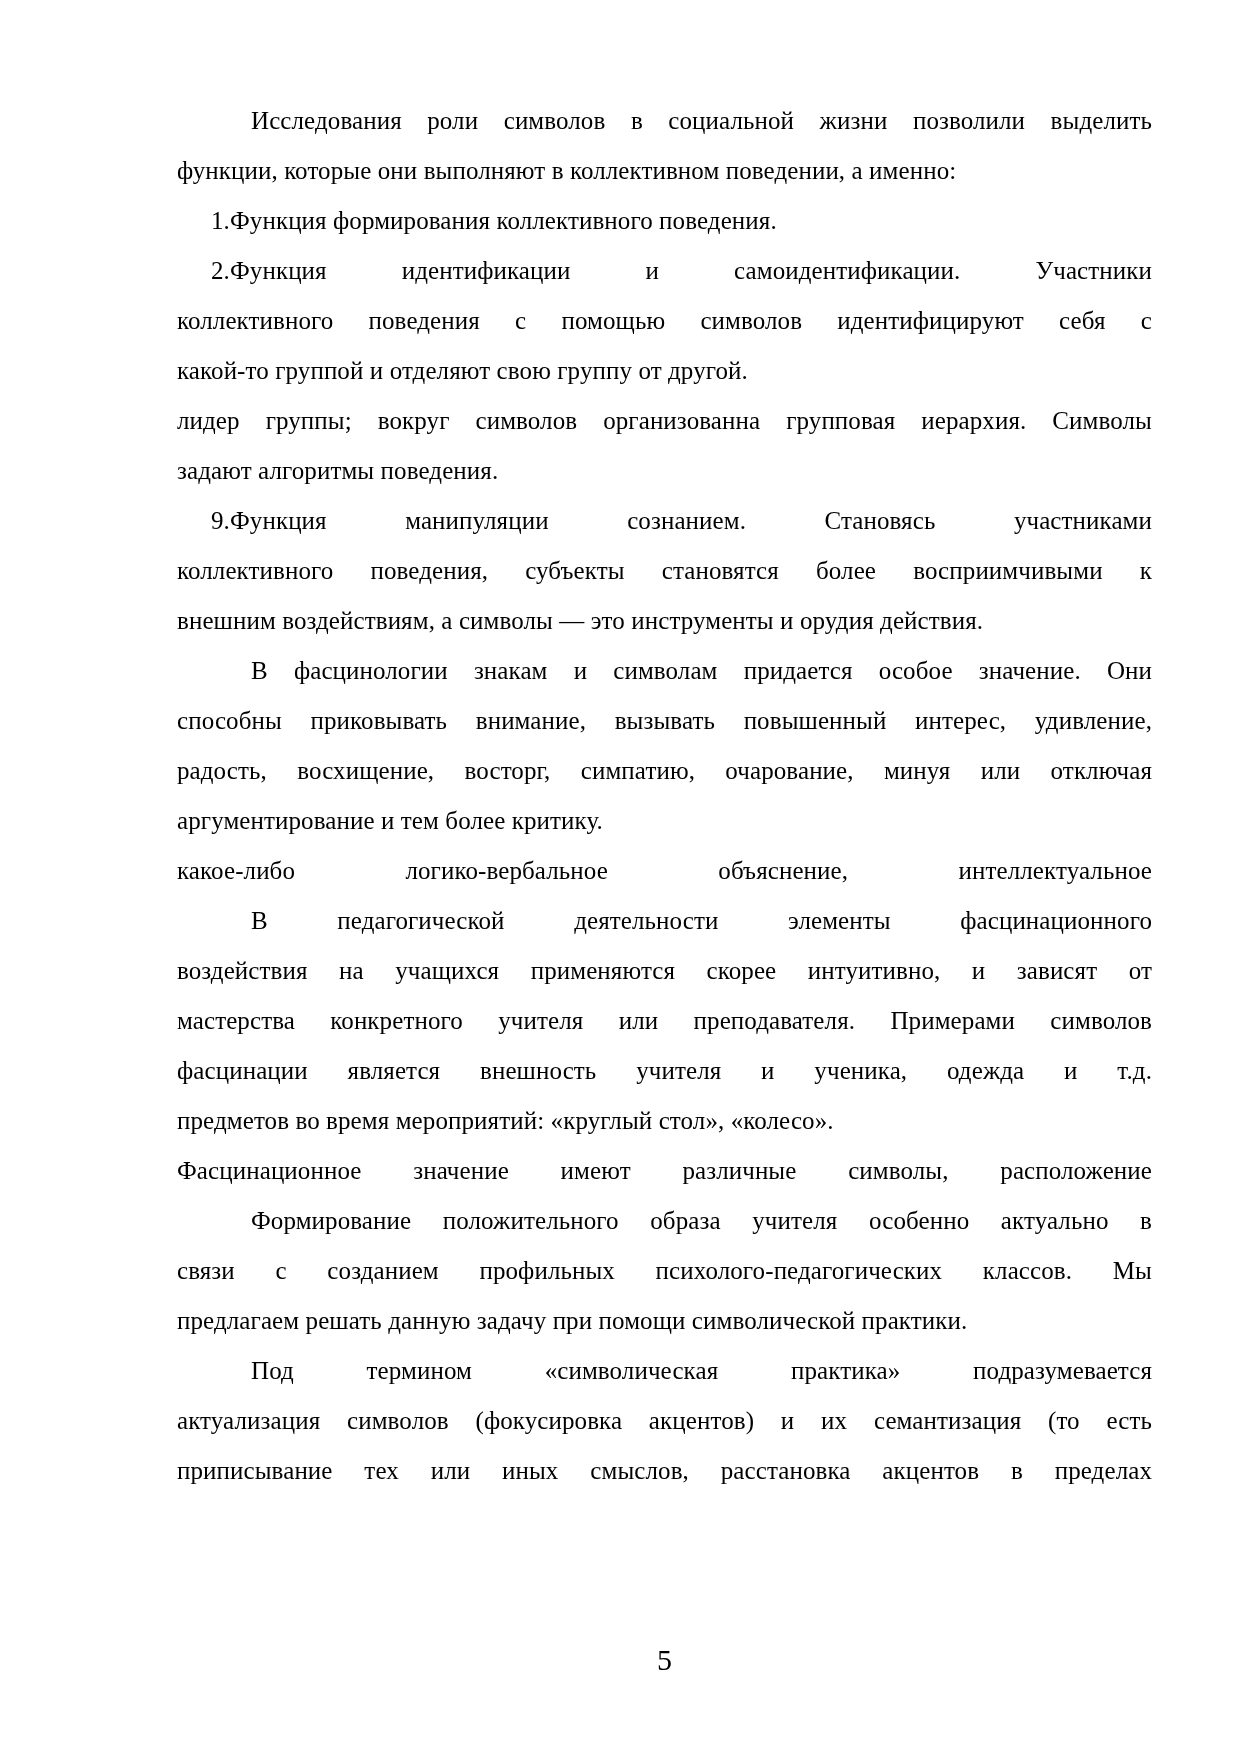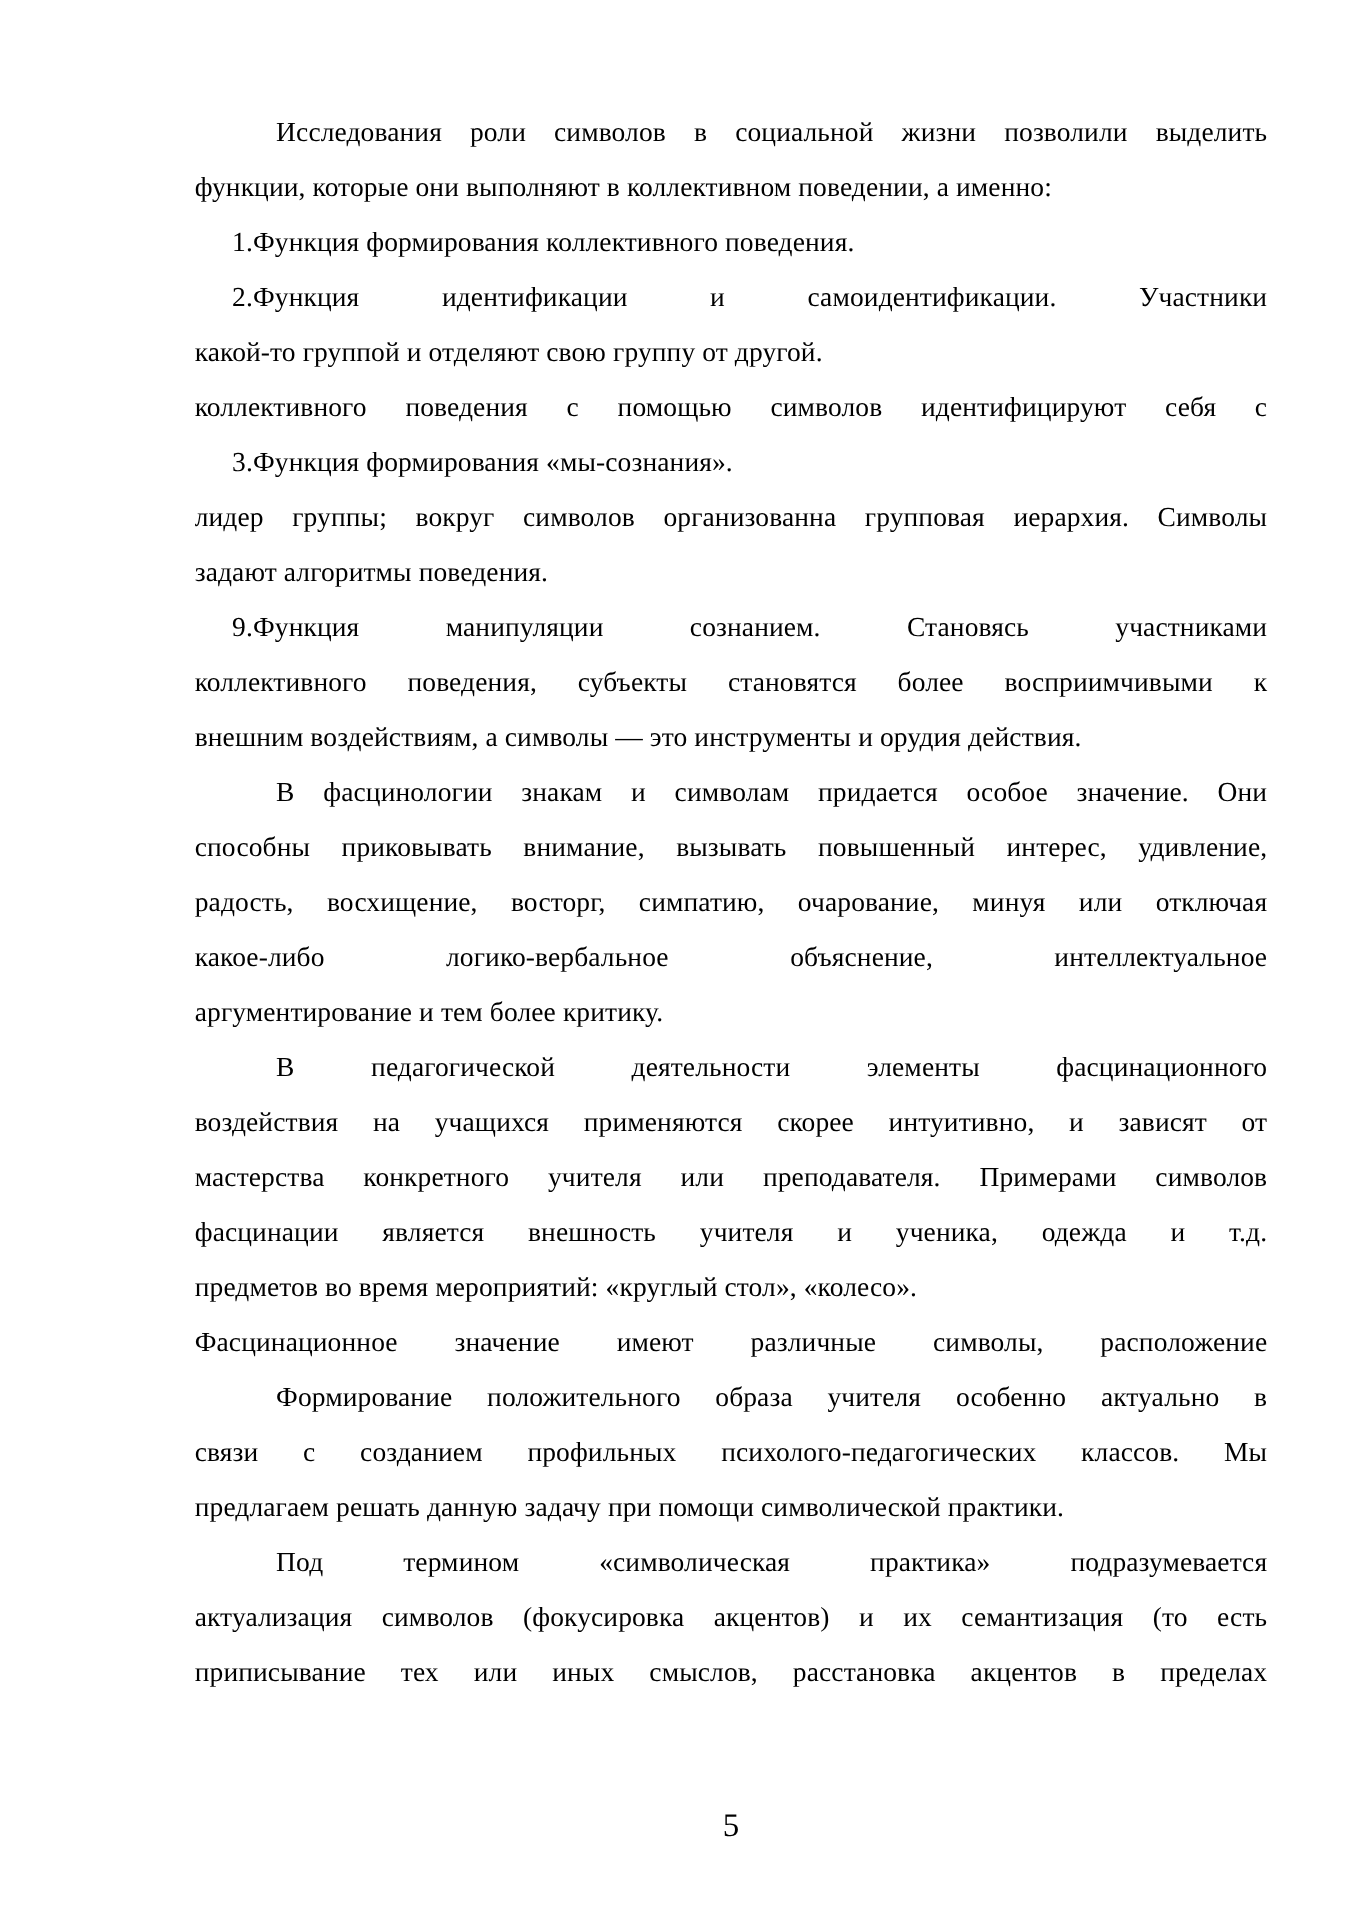--- a/index.html
+++ b/index.html
@@ -56,33 +56,32 @@
 </style>
 </head>
 <body>
 
 <div class="page">
   <div class="text-block" id="text-block">
       <div class="line justified ind-para">Исследования роли символов в социальной жизни позволили выделить</div>
       <div class="line">функции, которые они выполняют в коллективном поведении, а именно:</div>
       <div class="line ind-list">1.Функция формирования коллективного поведения.</div>
       <div class="line justified ind-list">2.Функция идентификации и самоидентификации. Участники</div>
+      <div class="line justified">коллективного поведения с помощью символов идентифицируют себя с</div>
       <div class="line">какой-то группой и отделяют свою группу от другой.</div>
-      <div class="line justified">коллективного поведения с помощью символов идентифицируют себя с</div>
-      <div class="line ind-list">3.Функция формирования «мы-сознания».</div>
       <div class="line justified">лидер группы; вокруг символов организованна групповая иерархия. Символы</div>
       <div class="line">задают алгоритмы поведения.</div>
       <div class="line justified ind-list">9.Функция манипуляции сознанием. Становясь участниками</div>
       <div class="line justified">коллективного поведения, субъекты становятся более восприимчивыми к</div>
       <div class="line">внешним воздействиям, а символы — это инструменты и орудия действия.</div>
       <div class="line justified ind-para">В фасцинологии знакам и символам придается особое значение. Они</div>
       <div class="line justified">способны приковывать внимание, вызывать повышенный интерес, удивление,</div>
       <div class="line justified">радость, восхищение, восторг, симпатию, очарование, минуя или отключая</div>
+      <div class="line">аргументирование и тем более критику.</div>
       <div class="line justified">какое-либо логико-вербальное объяснение, интеллектуальное</div>
-      <div class="line">аргументирование и тем более критику.</div>
       <div class="line justified ind-para">В педагогической деятельности элементы фасцинационного</div>
       <div class="line justified">воздействия на учащихся применяются скорее интуитивно, и зависят от</div>
       <div class="line justified">мастерства конкретного учителя или преподавателя. Примерами символов</div>
       <div class="line justified">фасцинации является внешность учителя и ученика, одежда и т.д.</div>
       <div class="line">предметов во время мероприятий: «круглый стол», «колесо».</div>
       <div class="line justified">Фасцинационное значение имеют различные символы, расположение</div>
       <div class="line justified ind-para">Формирование положительного образа учителя особенно актуально в</div>
       <div class="line justified">связи с созданием профильных психолого-педагогических классов. Мы</div>
       <div class="line">предлагаем решать данную задачу при помощи символической практики.</div>
       <div class="line justified ind-para">Под термином «символическая практика» подразумевается</div>

